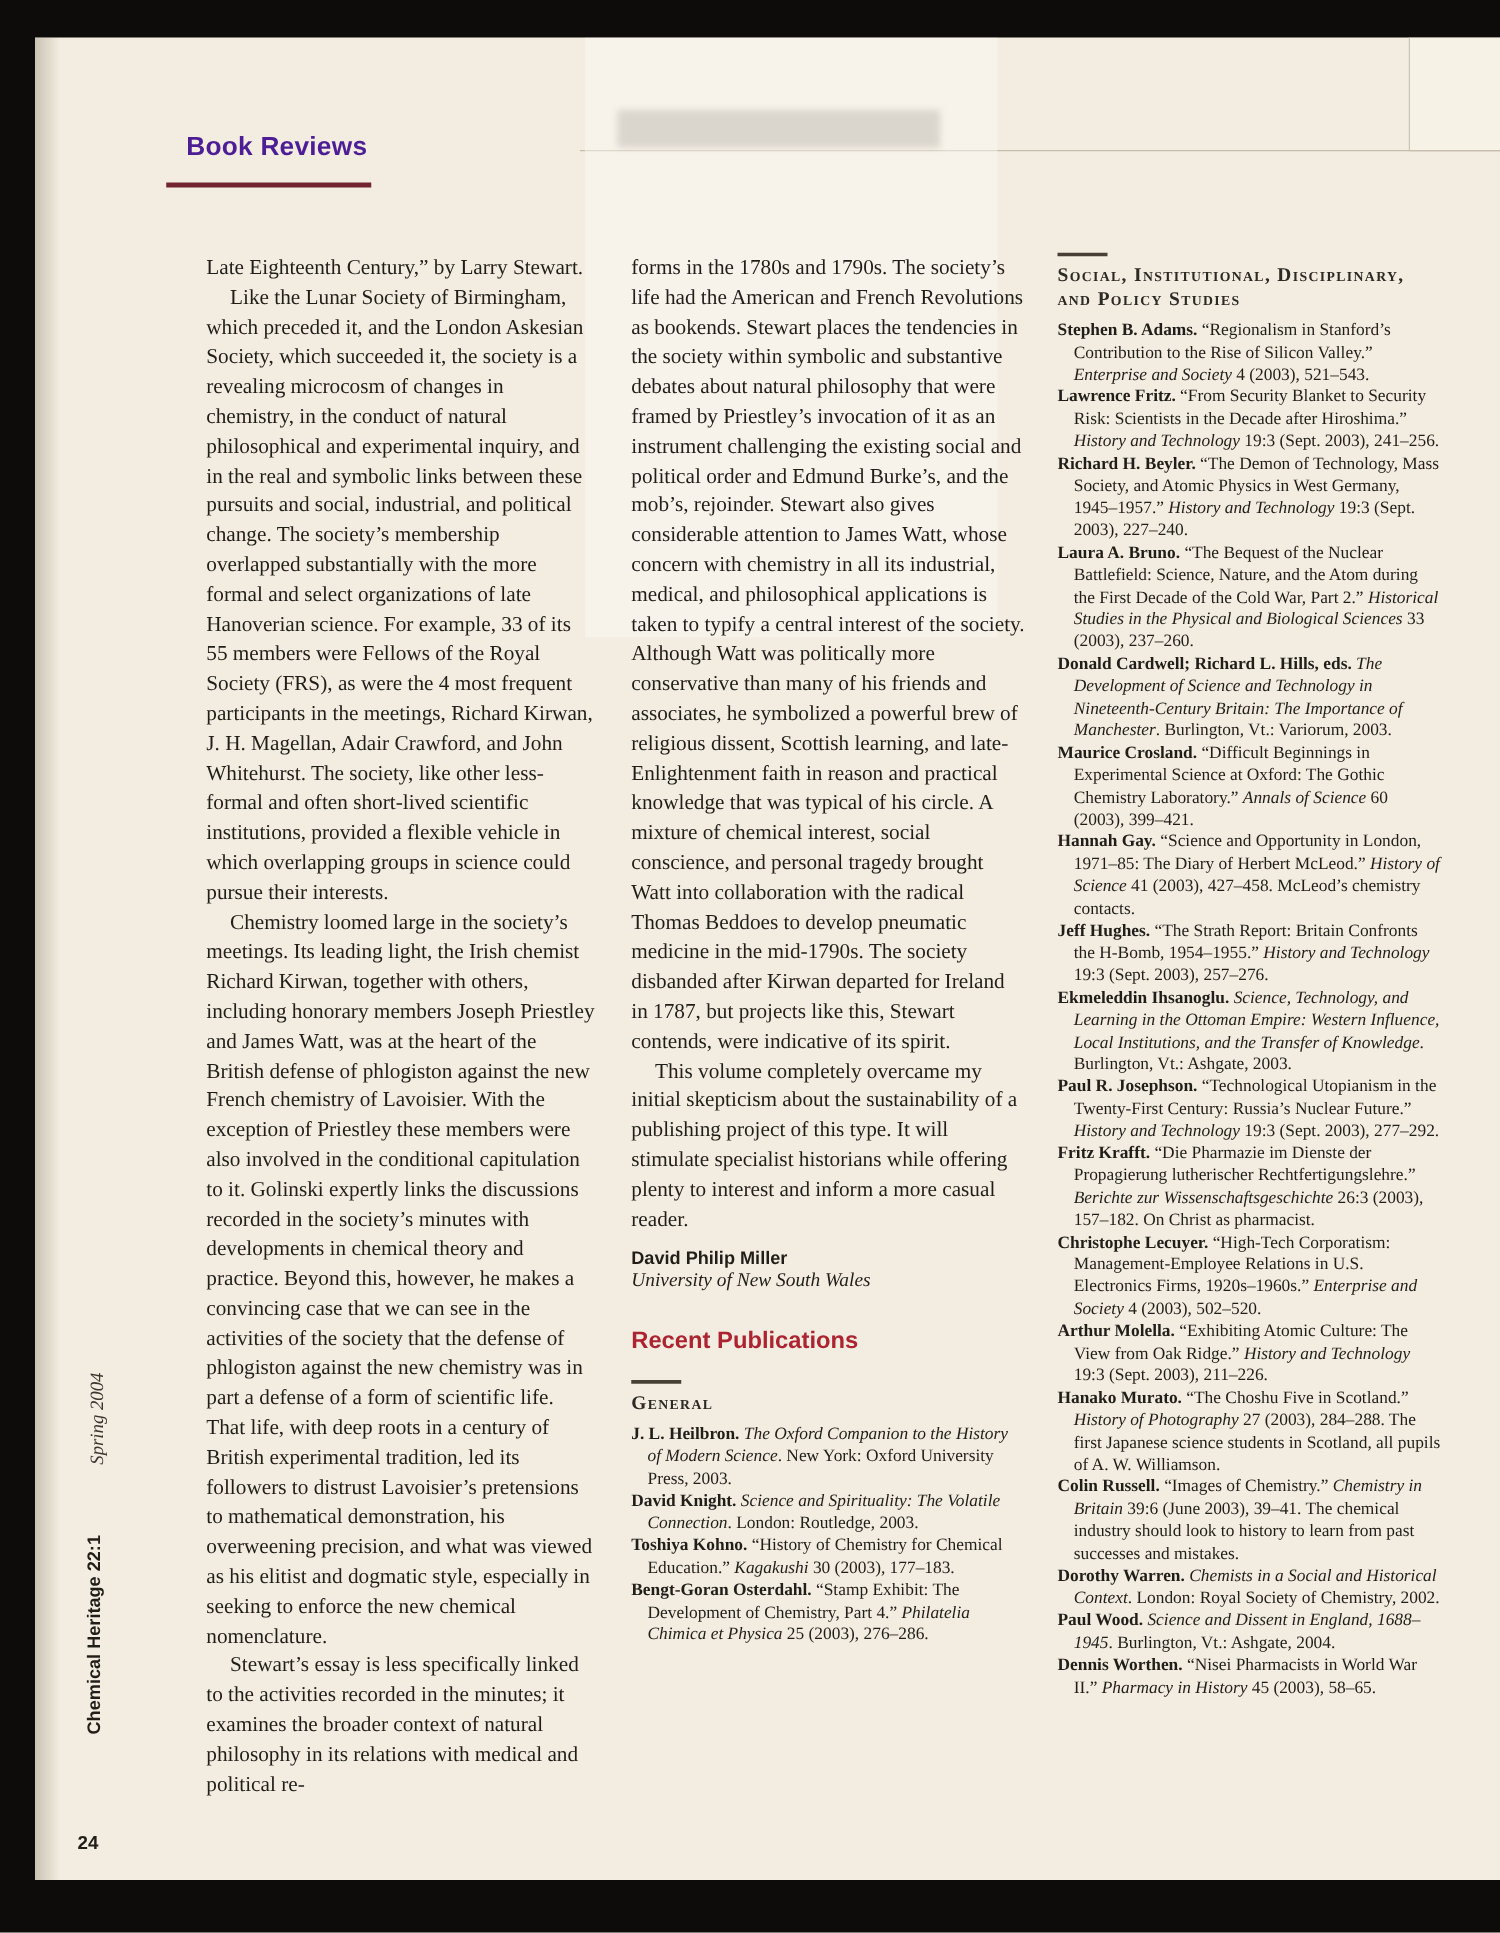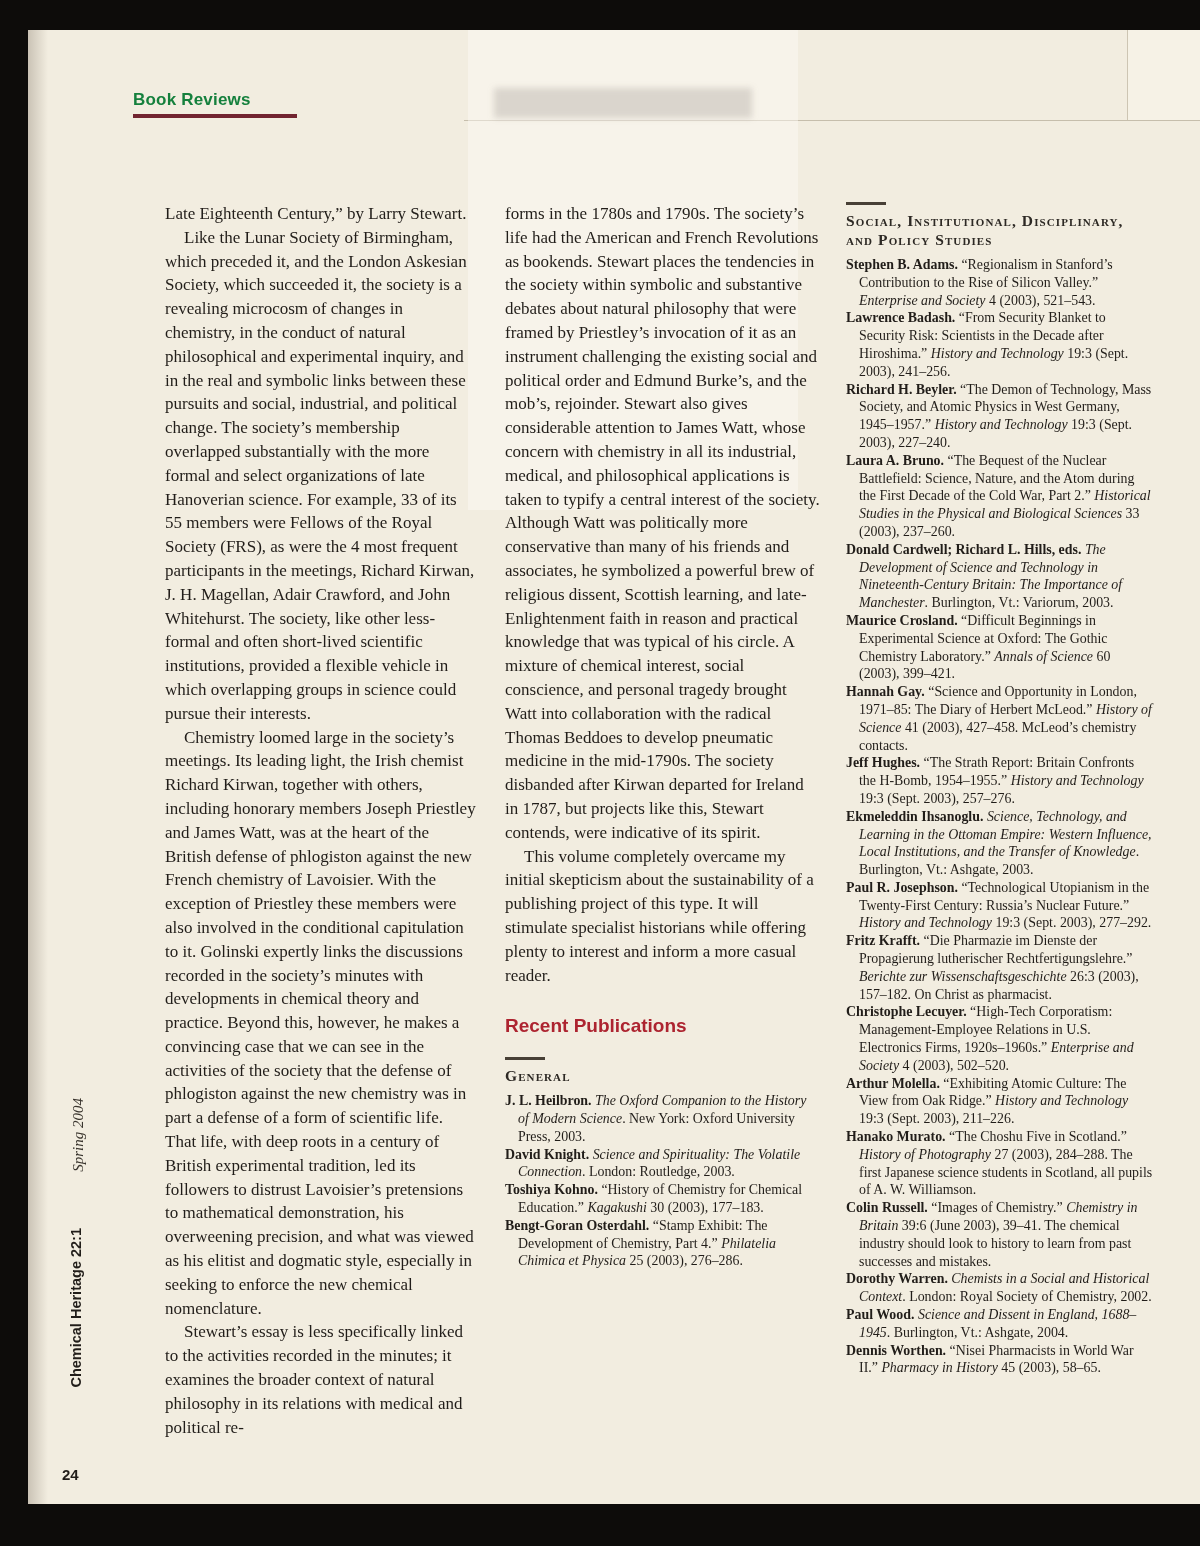--- a/index.html
+++ b/index.html
@@ -28,22 +28,22 @@
     position:absolute; left:440px; top:0; width:330px; height:480px;
     background:rgba(253,251,246,0.45); pointer-events:none;
   }
   .ghost-title {
     position:absolute; left:466px; top:58px; width:258px; height:30px;
     background:rgba(105,96,88,0.20); filter:blur(3px); pointer-events:none;
   }
 
   .masthead { position:absolute; left:105px; top:60px; }
   .masthead h1 {
-    margin:0; font-family:"Liberation Sans", sans-serif; font-weight:bold;
-    font-size:17px; letter-spacing:0.2px; color:#15803d;
+    margin:16px; font-family:"Liberation Sans", sans-serif; font-weight:bold;
+    font-size:21px; letter-spacing:0.2px; color:#4c1d95;
   }
   .masthead-rule { width:164px; height:4px; background:#722430; margin-top:4px; }
 
   .columns {
     position:absolute; left:105px; top:172px; width:992px; height:1296px;
     display:flex; overflow:hidden; color:#211d19;margin-left:32px;
   }
   .col1 { width:312px; }
   .col2 { width:315px; margin-left:28px; }
   .col3 { width:307px; margin-left:26px; }
@@ -117,20 +117,24 @@
           <p class="para indent">Stewart’s essay is less specifically linked to the activities recorded in the minutes; it examines the broader context of natural philosophy in its relations with medical and political re-</p>
         </div>
     </div>
 
     <div class="col2">
       <div>
           <p class="para">forms in the 1780s and 1790s. The society’s life had the American and French Revolutions as bookends. Stewart places the tendencies in the society within symbolic and substantive debates about natural philosophy that were framed by Priestley’s invocation of it as an instrument challenging the existing social and political order and Edmund Burke’s, and the mob’s, rejoinder. Stewart also gives considerable attention to James Watt, whose concern with chemistry in all its industrial, medical, and philosophical applications is taken to typify a central interest of the society. Although Watt was politically more conservative than many of his friends and associates, he symbolized a powerful brew of religious dissent, Scottish learning, and late-Enlightenment faith in reason and practical knowledge that was typical of his circle. A mixture of chemical interest, social conscience, and personal tragedy brought Watt into collaboration with the radical Thomas Beddoes to develop pneumatic medicine in the mid-1790s. The society disbanded after Kirwan departed for Ireland in 1787, but projects like this, Stewart contends, were indicative of its spirit.</p>
           <p class="para indent">This volume completely overcame my initial skepticism about the sustainability of a publishing project of this type. It will stimulate specialist historians while offering plenty to interest and inform a more casual reader.</p>
         </div>
 
+      <div class="byline">
+        <div class="byline-name">David Philip Miller</div>
+        <div class="byline-affil">University of New South Wales</div>
+      </div>
 
       <div class="pub-title">Recent Publications</div>
 
       <div>
         <div class="section-rule"></div>
         <div class="section-heading">General</div>
         <div>
             <p class="entry"><b>J. L. Heilbron.</b> <i>The Oxford Companion to the History of Modern Science</i>. New York: Oxford University Press, 2003.</p>
             <p class="entry"><b>David Knight.</b> <i>Science and Spirituality: The Volatile Connection</i>. London: Routledge, 2003.</p>
             <p class="entry"><b>Toshiya Kohno.</b> “History of Chemistry for Chemical Education.” <i>Kagakushi</i> 30 (2003), 177–183.</p>
@@ -138,21 +142,21 @@
           </div>
       </div>
     </div>
 
     <div class="col3">
       <div>
         <div class="section-rule"></div>
         <div class="section-heading">Social, Institutional, Disciplinary, and Policy Studies</div>
         <div>
             <p class="entry"><b>Stephen B. Adams.</b> “Regionalism in Stanford’s Contribution to the Rise of Silicon Valley.” <i>Enterprise and Society</i> 4 (2003), 521–543.</p>
-            <p class="entry"><b>Lawrence Badash.</b> “From Security Blanket to Security Risk: Scientists in the Decade after Hiroshima.” <i>History and Technology</i> 19:3 (Sept. 2003), 241–256.</p>
+            <p class="entry"><b>Lawrence Fritz.</b> “From Security Blanket to Security Risk: Scientists in the Decade after Hiroshima.” <i>History and Technology</i> 19:3 (Sept. 2003), 241–256.</p>
             <p class="entry"><b>Richard H. Beyler.</b> “The Demon of Technology, Mass Society, and Atomic Physics in West Germany, 1945–1957.” <i>History and Technology</i> 19:3 (Sept. 2003), 227–240.</p>
             <p class="entry"><b>Laura A. Bruno.</b> “The Bequest of the Nuclear Battlefield: Science, Nature, and the Atom during the First Decade of the Cold War, Part 2.” <i>Historical Studies in the Physical and Biological Sciences</i> 33 (2003), 237–260.</p>
             <p class="entry"><b>Donald Cardwell; Richard L. Hills, eds.</b> <i>The Development of Science and Technology in Nineteenth-Century Britain: The Importance of Manchester</i>. Burlington, Vt.: Variorum, 2003.</p>
             <p class="entry"><b>Maurice Crosland.</b> “Difficult Beginnings in Experimental Science at Oxford: The Gothic Chemistry Laboratory.” <i>Annals of Science</i> 60 (2003), 399–421.</p>
             <p class="entry"><b>Hannah Gay.</b> “Science and Opportunity in London, 1971–85: The Diary of Herbert McLeod.” <i>History of Science</i> 41 (2003), 427–458. McLeod’s chemistry contacts.</p>
             <p class="entry"><b>Jeff Hughes.</b> “The Strath Report: Britain Confronts the H-Bomb, 1954–1955.” <i>History and Technology</i> 19:3 (Sept. 2003), 257–276.</p>
             <p class="entry"><b>Ekmeleddin Ihsanoglu.</b> <i>Science, Technology, and Learning in the Ottoman Empire: Western Influence, Local Institutions, and the Transfer of Knowledge</i>. Burlington, Vt.: Ashgate, 2003.</p>
             <p class="entry"><b>Paul R. Josephson.</b> “Technological Utopianism in the Twenty-First Century: Russia’s Nuclear Future.” <i>History and Technology</i> 19:3 (Sept. 2003), 277–292.</p>
             <p class="entry"><b>Fritz Krafft.</b> “Die Pharmazie im Dienste der Propagierung lutherischer Rechtfertigungslehre.” <i>Berichte zur Wissenschaftsgeschichte</i> 26:3 (2003), 157–182. On Christ as pharmacist.</p>
             <p class="entry"><b>Christophe Lecuyer.</b> “High-Tech Corporatism: Management-Employee Relations in U.S. Electronics Firms, 1920s–1960s.” <i>Enterprise and Society</i> 4 (2003), 502–520.</p>

